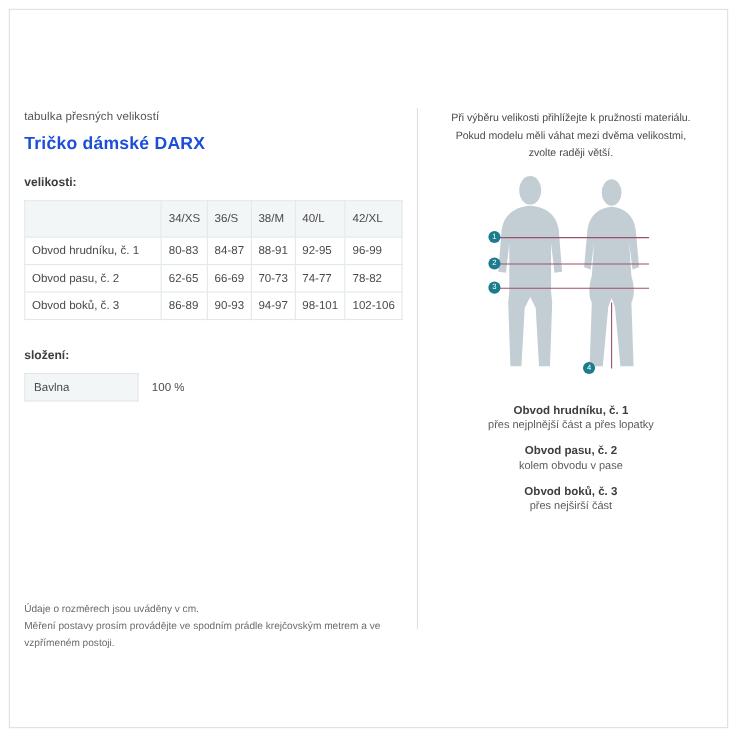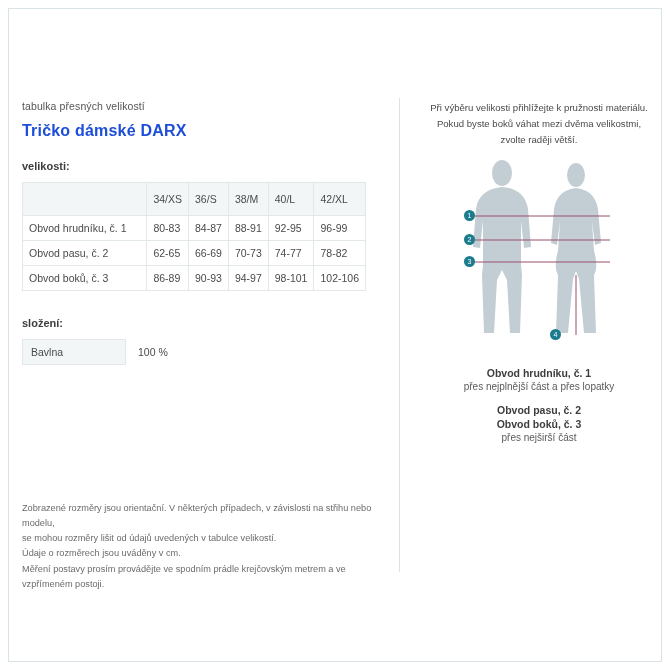--- a/index.html
+++ b/index.html
@@ -46,21 +46,21 @@
     position: relative;
   }
   .divider {
     width: 1px;
     background: #d9e2e6;
     margin-top: 8px;
     margin-bottom: 8px;
   }
   .col-right {
     flex: 1;
-    padding: 10px 16px 0 24px;
+    padding: 10px 36px 0 24px;
     box-sizing: border-box;
     text-align: center;
   }
 
   .kicker {
     font-size: 10.5px;
     color: #555;
     margin: 0 0 10px 0;
     letter-spacing: .1px;
   }
@@ -242,33 +242,31 @@
           <tbody>
             <tr>
               <td class="name">Bavlna</td>
               <td class="value">100 %</td>
             </tr>
           </tbody>
         </table>
       </div>
 
       <div class="notes">
-        <div>Zobrazené rozměry jsou orientační. V některých případech, v závislosti na střihu nebo modelu,</div>
-        <div>se mohou rozměry lišit od údajů uvedených v tabulce velikostí.</div>
         <div>Údaje o rozměrech jsou uváděny v cm.</div>
         <div>Měření postavy prosím provádějte ve spodním prádle krejčovským metrem a ve vzpřímeném postoji.</div>
       </div>
     </div>
 
     <div class="divider"></div>
 
     <div class="col-right">
       <div class="intro">
         <div>Při výběru velikosti přihlížejte k pružnosti materiálu.</div>
-        <div>Pokud byste boků váhat mezi dvěma velikostmi,</div>
+        <div>Pokud modelu měli váhat mezi dvěma velikostmi,</div>
         <div>zvolte raději větší.</div>
       </div>
 
       <div class="figure">
         <svg width="230" height="200" viewBox="0 0 230 200">
 
           <g fill="#c3ced4">
             <ellipse cx="78" cy="18" rx="10" ry="13"></ellipse>
             <path d="M78 32 C64 33 54 40 52 54 L49 92 L56 93 L59 66 L59 110 L58 120
                      L60 178 L70 178 L73 125 L78 115 L83 125 L86 178 L96 178
@@ -298,19 +296,20 @@
         <span class="badge b1">1</span>
         <span class="badge b2">2</span>
         <span class="badge b3">3</span>
         <span class="badge b4">4</span>
       </div>
 
       <div class="meas">
         <p class="m-title">Obvod hrudníku, č. 1</p>
         <p class="m-desc">přes nejplnější část a přes lopatky</p>
         <p class="m-title">Obvod pasu, č. 2</p>
+        <p class="m-desc">kolem obvodu v pase</p>
         <p class="m-title">Obvod boků, č. 3</p>
         <p class="m-desc">přes nejširší část</p>
       </div>
     </div>
 
   </div>
 </div>
 
 </body></html>

